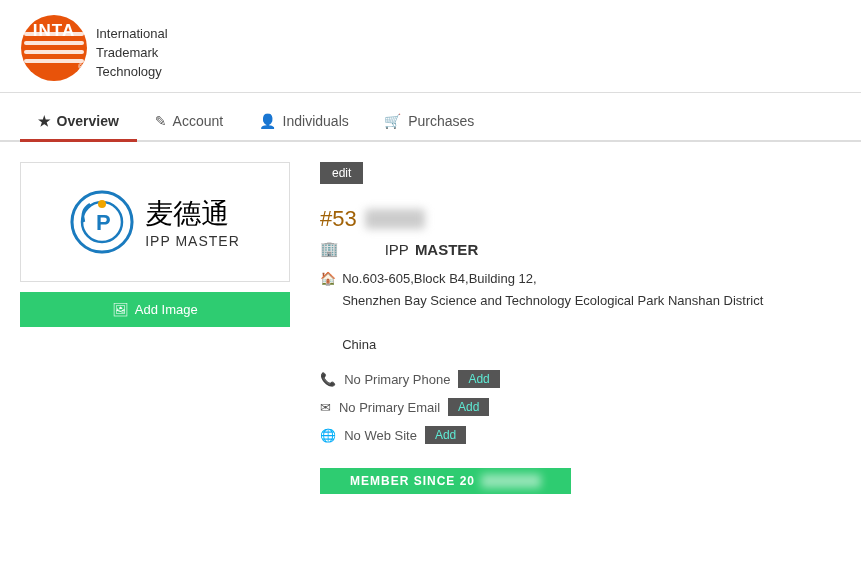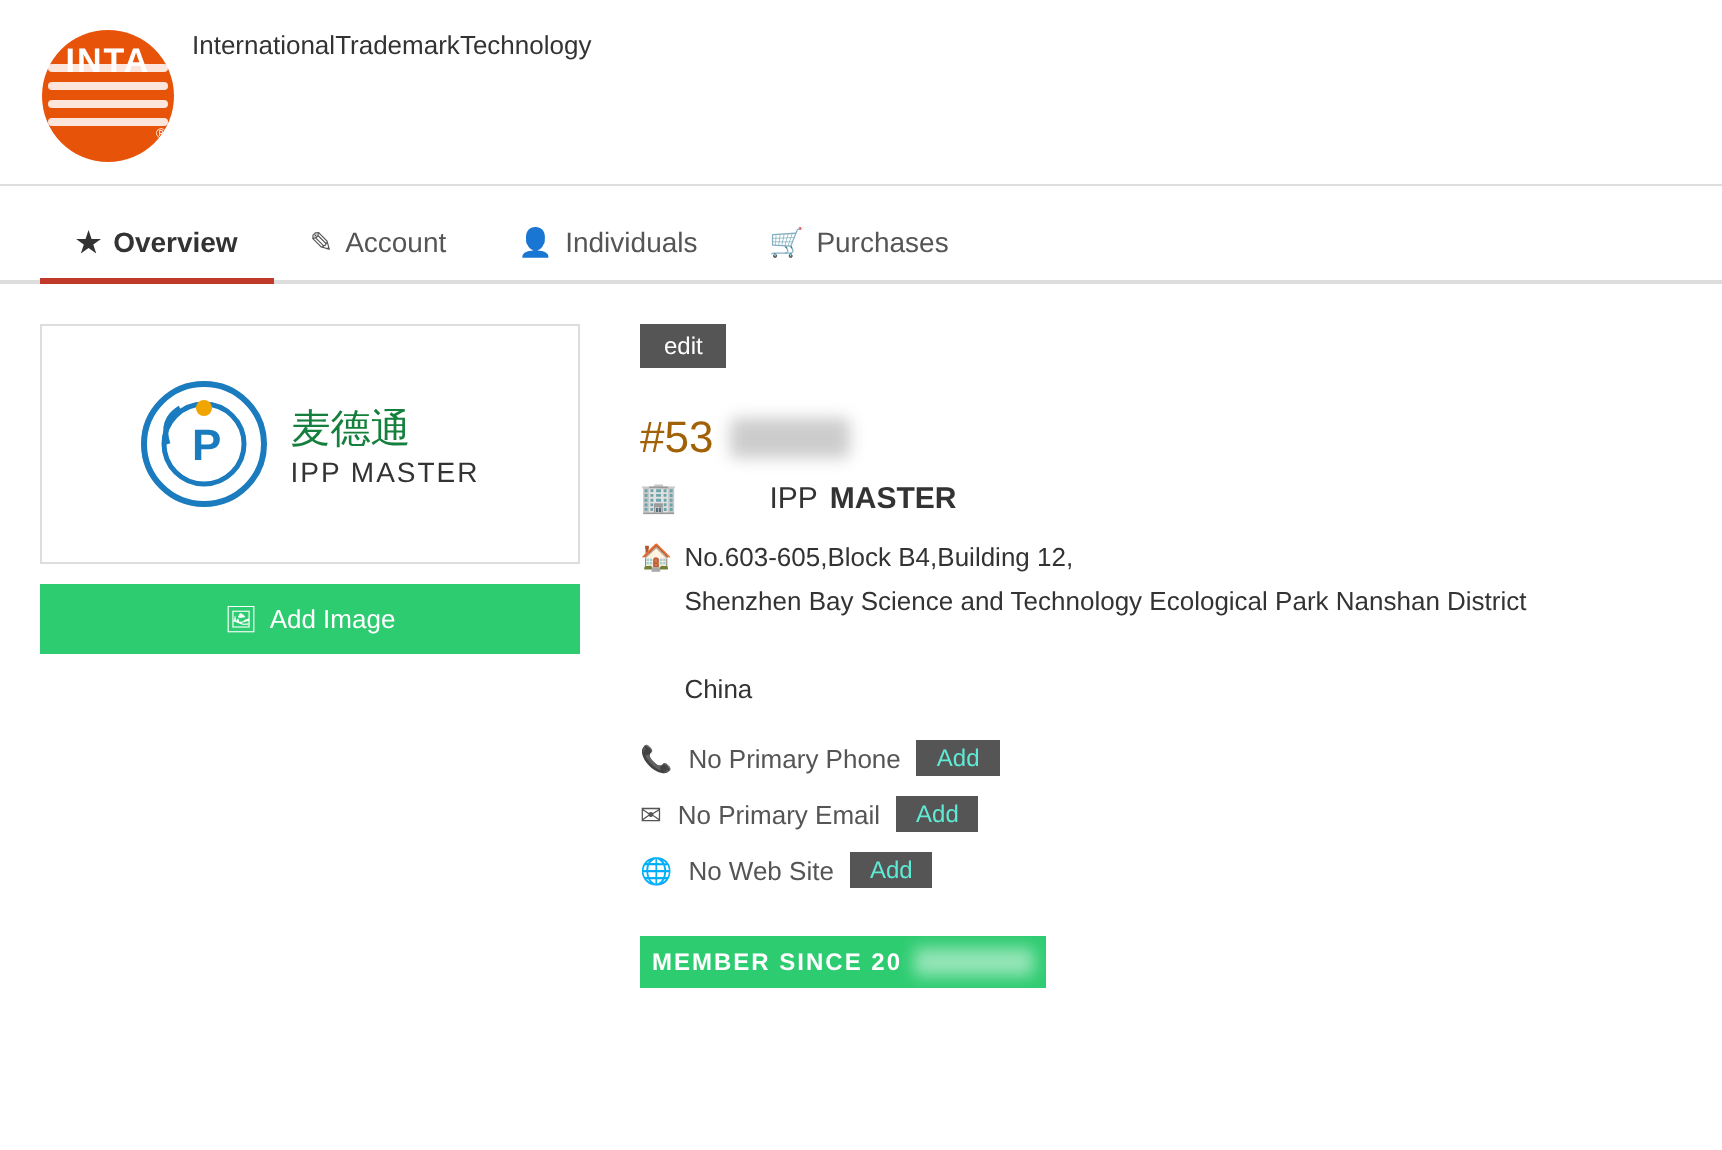--- a/index.html
+++ b/index.html
@@ -2,23 +2,23 @@
 <html><head>
   <meta charset="utf-8">
   <style>
     * { box-sizing: border-box; margin: 0; padding: 0; }
     body { font-family: Arial, sans-serif; background: #fff; color: #333; font-size: 14px; width: 861px; min-height: 575px; }
 
     
     .header { padding: 14px 20px 10px 20px; display: flex; align-items: center; }
 
     
-    .inta-logo { display: flex; align-items: flex-start; gap: 8px; }
+    .inta-logo { display: flex; align-items: flex-end; gap: 8px; }
     .inta-logo-icon { width: 68px; height: 68px; }
-    .inta-logo-words { display: flex; flex-direction: row; font-size: 13px; line-height: 1.45; color: #333; }
+    .inta-logo-words { display: flex; flex-direction: column; font-size: 13px; line-height: 1.45; color: #333; }
 
     
     .nav-tabs { display: flex; border-bottom: 2px solid #ddd; padding: 0 20px; margin-top: 10px; }
     .nav-tab {
       padding: 10px 18px;
       cursor: pointer;
       font-size: 14px;
       color: #555;
       display: flex;
       align-items: center;
@@ -42,21 +42,21 @@
       border: 1px solid #ddd;
       padding: 20px;
       display: flex;
       align-items: center;
       justify-content: center;
       min-height: 120px;
       margin-bottom: 10px;
       position: relative;
     }
     .company-logo-inner { display: flex; align-items: center; gap: 10px; }
-    .company-name-cn { font-size: 20px; color: #15803d; }
+    .company-name-cn { font-size: 28px; color: #000000; }
     .company-name-en { font-size: 14px; color: #333; letter-spacing: 1px; text-align: center; margin-top: 0; }
 
     .add-image-btn {
       background: #2ecc71;
       color: white;
       border: none;
       padding: 10px 0;
       width: 100%;
       cursor: pointer;
       font-size: 13px;
@@ -97,21 +97,21 @@
       padding: 2px 10px;
       font-size: 12px;
       cursor: pointer;
     }
 
     .member-since-bar {
       display: inline-flex;
       align-items: center;
       background: #2ecc71;
       color: #fff;
-      padding: 6px 6px;
+      padding: 6px 30px;
       font-size: 12px;
       font-weight: bold;
       letter-spacing: 1px;
       margin-top: 14px;
       gap: 6px;
     }
     .member-since-blur { display: inline-block; width: 60px; height: 14px; background: rgba(255,255,255,0.5); border-radius: 2px; filter: blur(4px); }
 
     
     hr.header-divider { border: none; border-top: 1px solid #ddd; margin: 0 0 0 0; }

